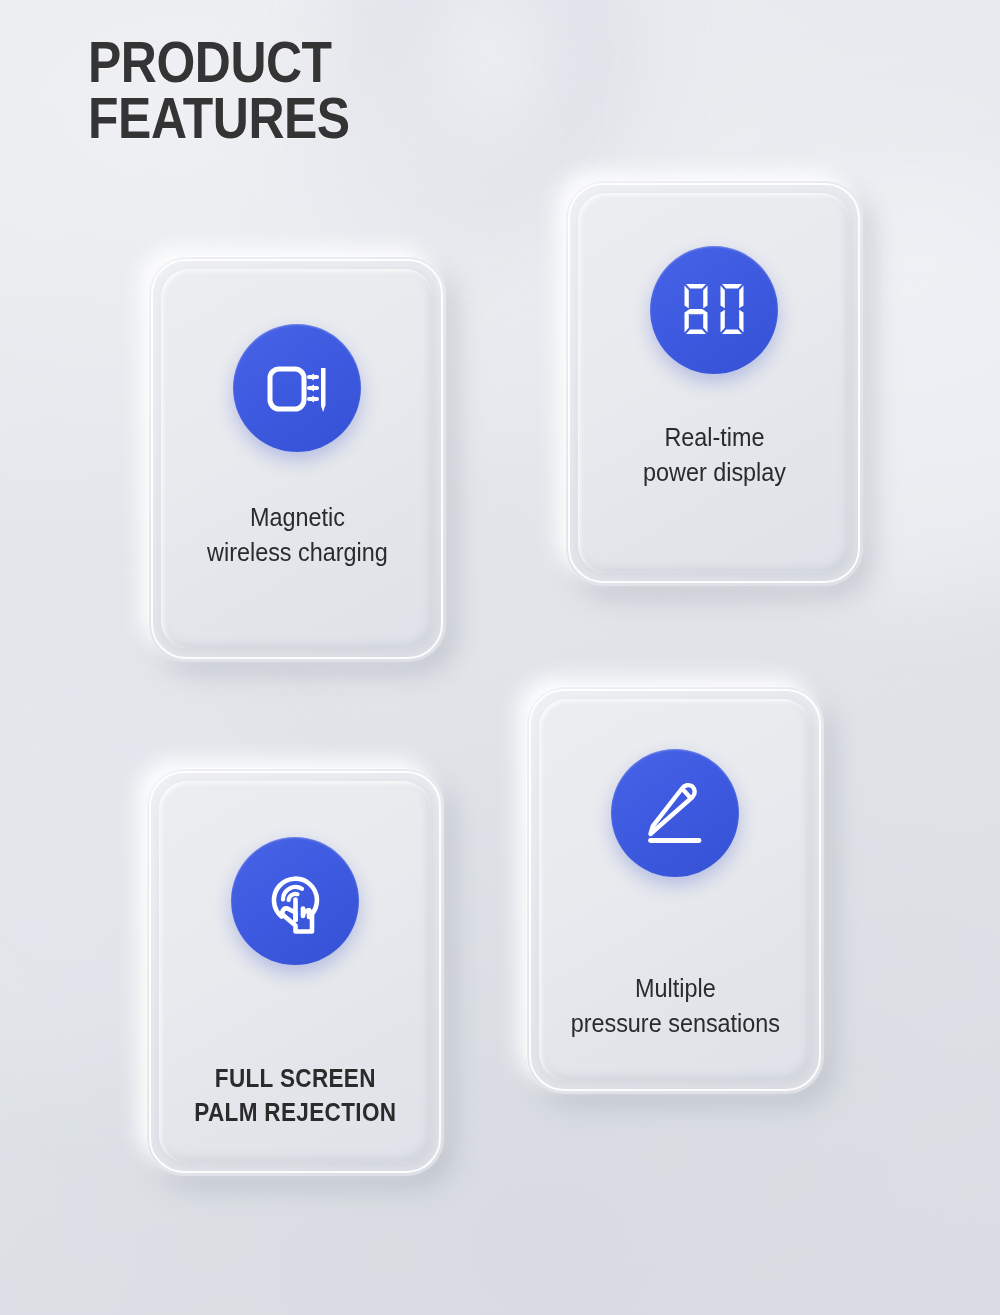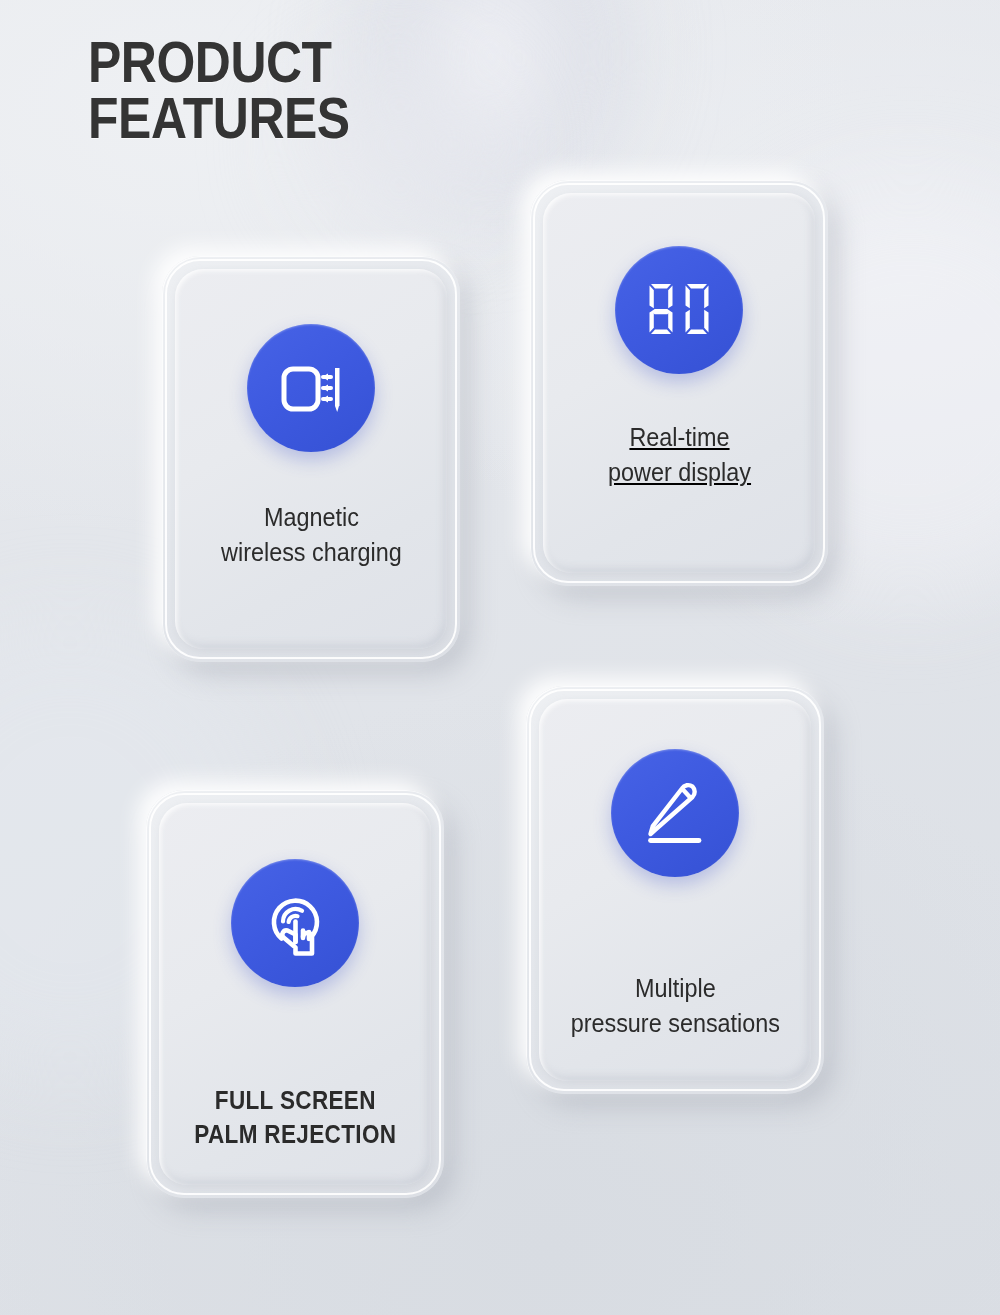--- a/index.html
+++ b/index.html
@@ -137,23 +137,23 @@
     transform: scaleX(0.9);
     white-space: pre-line;
   }
   .card-caption.upper {
     font-weight: 700;
     letter-spacing: 0.4px;
     font-size: 25px;
   }
 
   
-  #card-1 { left: 162px; top: 256px;  width: 298px; height: 406px; }
-  #card-2 { left: 530px; top: 180px;  width: 298px; height: 406px; text-decoration: underline; }
-  #card-3 { left: 146px; top: 790px;  width: 298px; height: 408px; }
+  #card-1 { left: 148px; top: 256px;  width: 298px; height: 406px; }
+  #card-2 { left: 565px; top: 180px;  width: 298px; height: 406px; }
+  #card-3 { left: 146px; top: 768px;  width: 298px; height: 408px; }
   #card-4 { left: 526px; top: 686px;  width: 298px; height: 408px; }
 
   #card-1 .icon-circle { margin-top: 55px; }
   #card-1 .card-caption { margin-top: 48px; }
 
   #card-2 .icon-circle { margin-top: 53px; }
   #card-2 .card-caption { margin-top: 46px; }
 
   #card-3 .icon-circle { margin-top: 56px; }
   #card-3 .card-caption { margin-top: 96px; }

